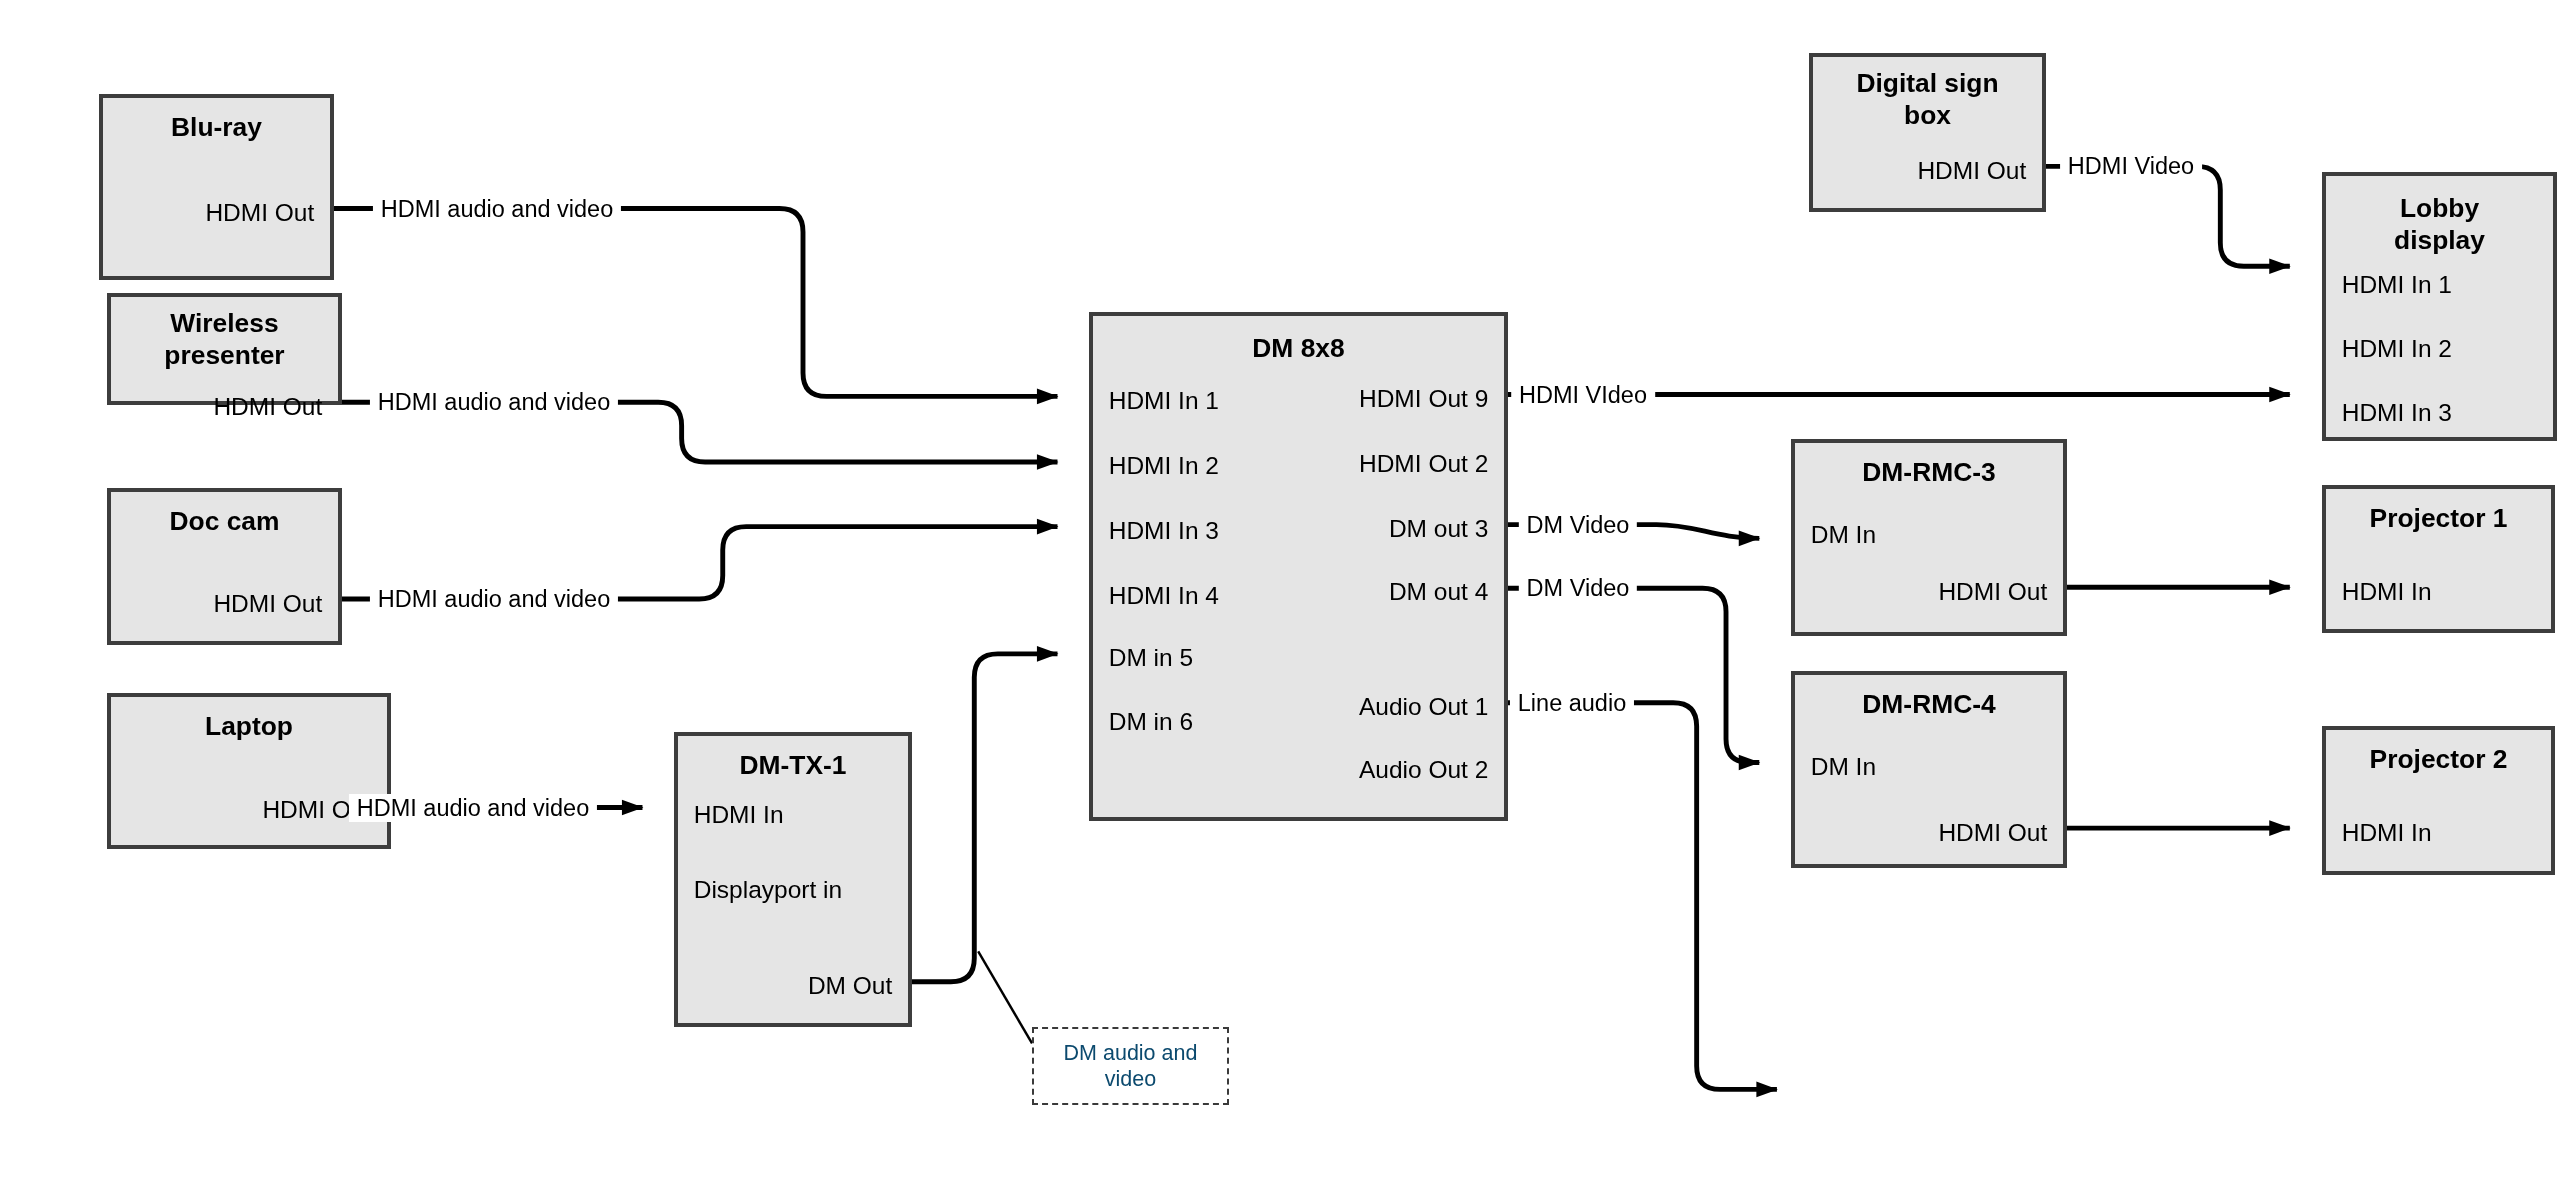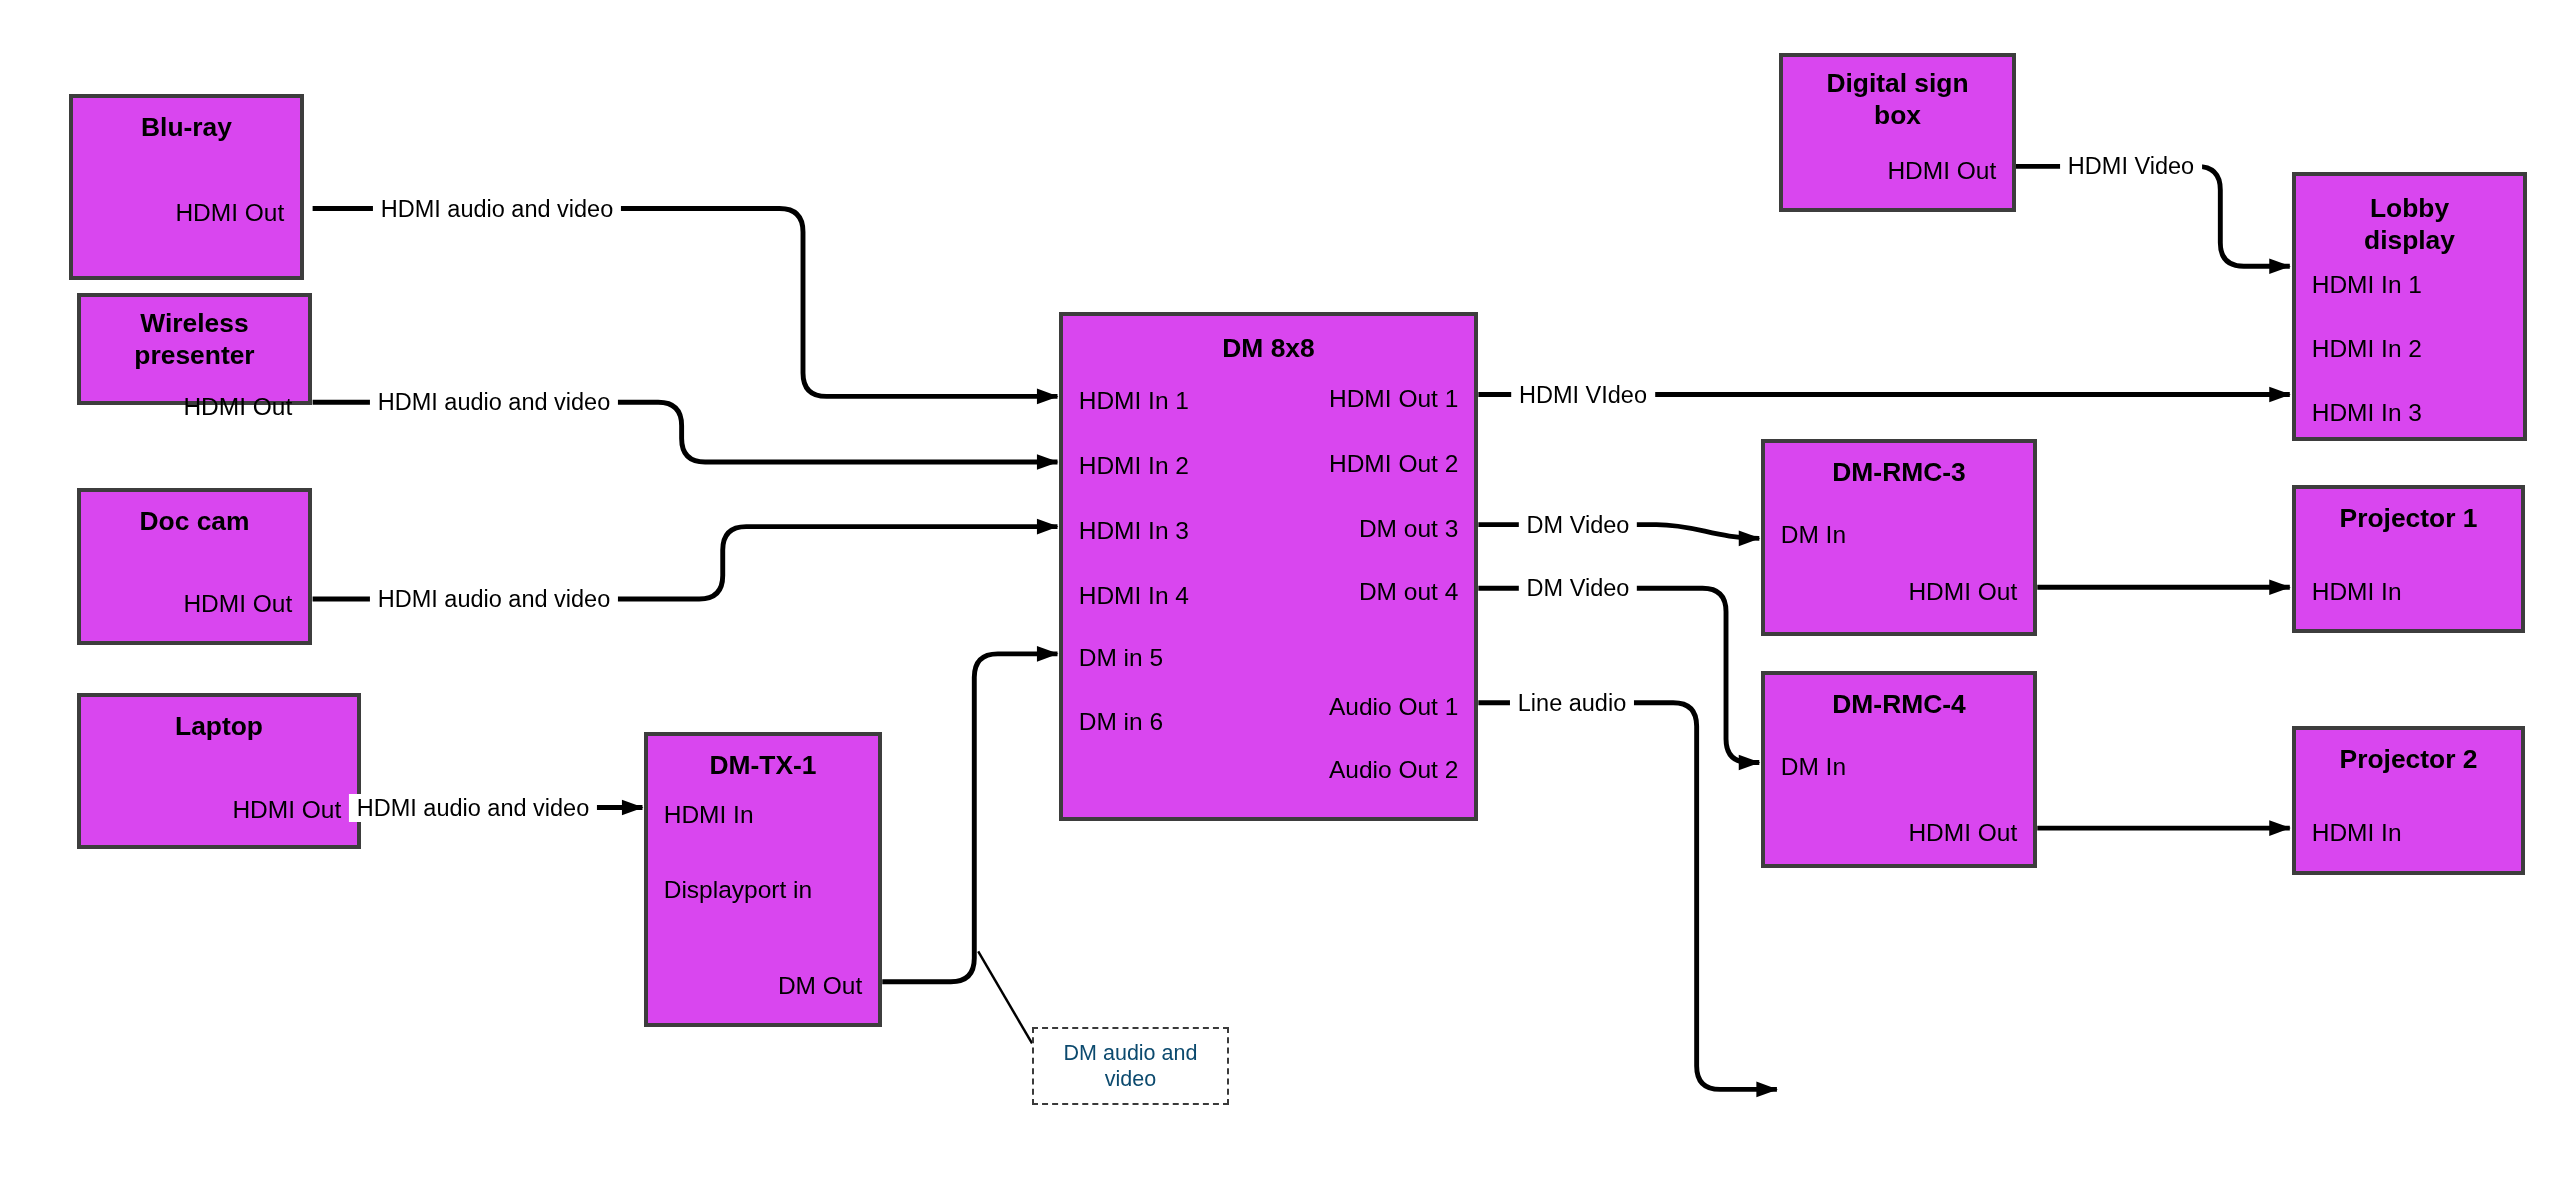--- a/index.html
+++ b/index.html
@@ -9,21 +9,22 @@
     height: 1201px;
     background: #ffffff;
     font-family: "Liberation Sans", sans-serif;
     overflow: hidden;
   }
   #wires { position: absolute; left: 0; top: 0; width: 2576px; height: 1201px; }
   .box {
     position: absolute;
     box-sizing: border-box;
     border: 4.9px solid #3d3d3d;
-    background: #d946ef;
+    background: #e5e5e5;
+    margin-left: 30px;
   }
   .box .title {
     padding-top: 12.7px;
     text-align: center;
     font-weight: bold;
     font-size: 26.4px;
     line-height: 32px;
     color: #000000;
   }
   .box .title span { display: inline-block; }
@@ -119,21 +120,21 @@
   </div>
 
   <div class="box" style="left:1059px; top:312px; width:419px; height:509px">
     <div class="title" style="padding-top:15.7px"><span>DM 8x8</span></div>
     <div class="port left" style="top:70px">HDMI In 1</div>
     <div class="port left" style="top:135px">HDMI In 2</div>
     <div class="port left" style="top:200px">HDMI In 3</div>
     <div class="port left" style="top:265px">HDMI In 4</div>
     <div class="port left" style="top:327px">DM in 5</div>
     <div class="port left" style="top:391px">DM in 6</div>
-    <div class="port right" style="top:68px">HDMI Out 1</div>
+    <div class="port right" style="top:68px">HDMI Out 9</div>
     <div class="port right" style="top:133px">HDMI Out 2</div>
     <div class="port right" style="top:198px">DM out 3</div>
     <div class="port right" style="top:261px">DM out 4</div>
     <div class="port right" style="top:376px">Audio Out 1</div>
     <div class="port right" style="top:439px">Audio Out 2</div>
   </div>
 
   <div class="box" style="left:1779px; top:53px; width:237px; height:159px">
     <div class="title" style="padding-top:9.8px"><span style="max-width:162px">Digital sign box</span></div>
     <div class="port right" style="top:99px">HDMI Out</div>

